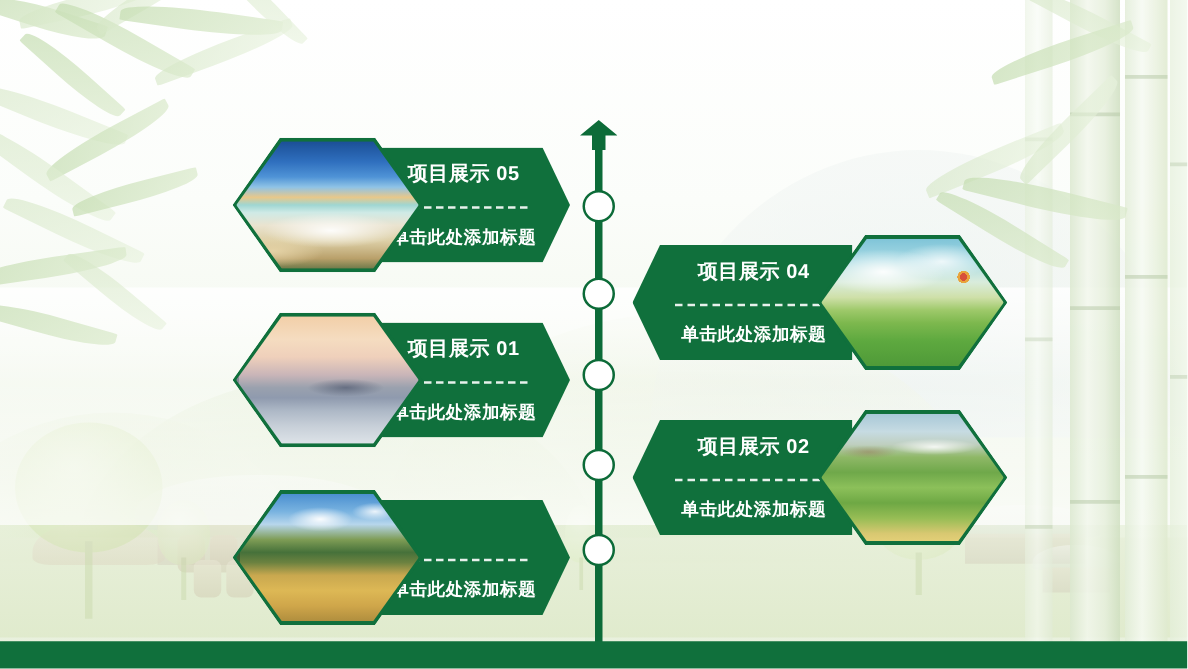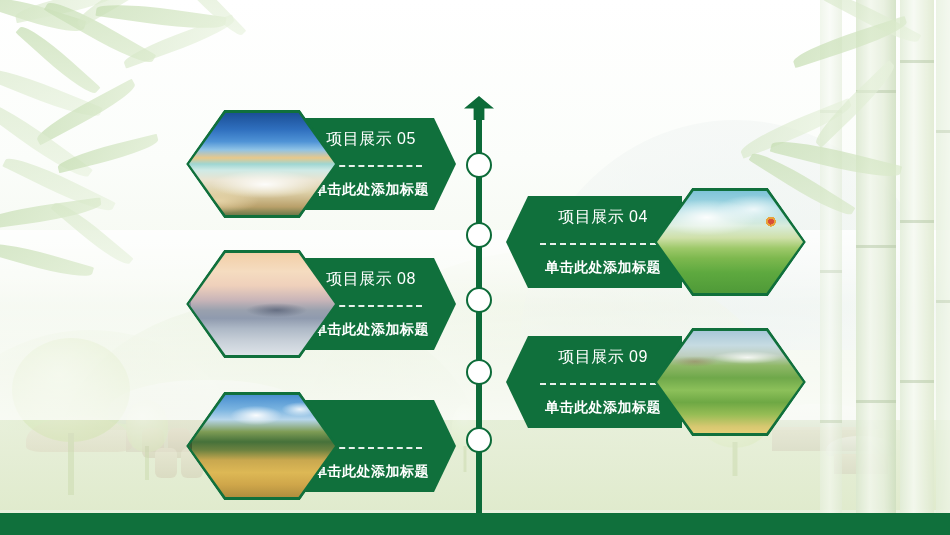--- a/index.html
+++ b/index.html
@@ -136,21 +136,21 @@
            background:#10703c;}
   .hex-img .pic{position:absolute;left:3px;top:3px;right:3px;bottom:3px;
            clip-path:polygon(25% 0,75% 0,100% 50%,75% 100%,25% 100%,0 50%);
            background-size:cover;background-position:center;}
 
   .banner{position:absolute;top:8px;height:92px;background:#10703c;color:#fff;}
   .banner.right-point{clip-path:polygon(0 0,calc(100% - 22px) 0,100% 50%,calc(100% - 22px) 100%,0 100%);}
   .banner.left-point{clip-path:polygon(22px 0,100% 0,100% 100%,22px 100%,0 50%);}
 
   .b-title{position:absolute;left:0;right:0;top:11px;text-align:center;
-           font-size:16px;font-weight:normal;letter-spacing:.5px;}
+           font-size:16px;font-weight:bold;letter-spacing:.5px;}
   .b-sub{position:absolute;left:0;right:0;bottom:11px;text-align:center;
          font-size:14px;font-weight:bold;letter-spacing:.5px;}
   .b-div{position:absolute;top:47px;height:0;border-top:2px dashed rgba(255,255,255,.9);}
 
   .banner.right-point .b-title,.banner.right-point .b-sub{padding-right:18px;}
   .banner.left-point  .b-title,.banner.left-point  .b-sub{padding-left:18px;}
   .banner.right-point .b-div{left:16px;right:34px;}
   .banner.left-point  .b-div{left:34px;right:16px;}
 </style>
 </head>
@@ -305,40 +305,40 @@
           radial-gradient(ellipse 36% 20% at 66% 18%, rgba(255,255,255,.8), rgba(255,255,255,0) 70%),
           linear-gradient(to bottom,
             #7fc4d8 0%, #a9dbe4 18%, #d9ecdc 34%,
             #cfe0a9 46%, #9ec96a 56%, #7db84e 66%,
             #5ea93f 80%, #4f9a38 100%);"></div>
     </div>
   </div>
 
   <div class="card" style="left:186px;top:250px;width:270px">
     <div class="banner right-point" style="left:118px;width:152px">
-      <div class="b-title">项目展示 08</div>
+      <div class="b-title">项目展示 01</div>
       <div class="b-div"></div>
       <div class="b-sub">单击此处添加标题</div>
     </div>
     <div class="hex-img" style="left:0">
       <div class="frame"></div>
       <div class="pic" style="
         background:
           linear-gradient(to right, rgba(80,90,120,.45) 0 2px, rgba(0,0,0,0) 2px 14px) 0 40%/100% 28% no-repeat,
           radial-gradient(ellipse 30% 10% at 60% 56%, rgba(60,70,95,.55), rgba(0,0,0,0) 70%),
           linear-gradient(to bottom,
             #f2cfa8 0%, #f5dcc0 18%, #efd0bb 32%,
             #c9b5b8 46%, #9aa1ae 56%, #8f9aae 64%,
             #adb8c6 74%, #c7cfd8 86%, #dde3e8 100%);"></div>
     </div>
   </div>
 
   <div class="card" style="left:506px;top:328px;width:300px">
     <div class="banner left-point" style="left:0;width:176px">
-      <div class="b-title">项目展示 09</div>
+      <div class="b-title">项目展示 02</div>
       <div class="b-div"></div>
       <div class="b-sub">单击此处添加标题</div>
     </div>
     <div class="hex-img" style="left:148px">
       <div class="frame"></div>
       <div class="pic" style="
         background:
           radial-gradient(ellipse 34% 9% at 62% 26%, rgba(255,255,255,.85), rgba(255,255,255,0) 70%),
           radial-gradient(ellipse 22% 7% at 26% 30%, rgba(150,120,90,.5), rgba(0,0,0,0) 72%),
           linear-gradient(to bottom,

